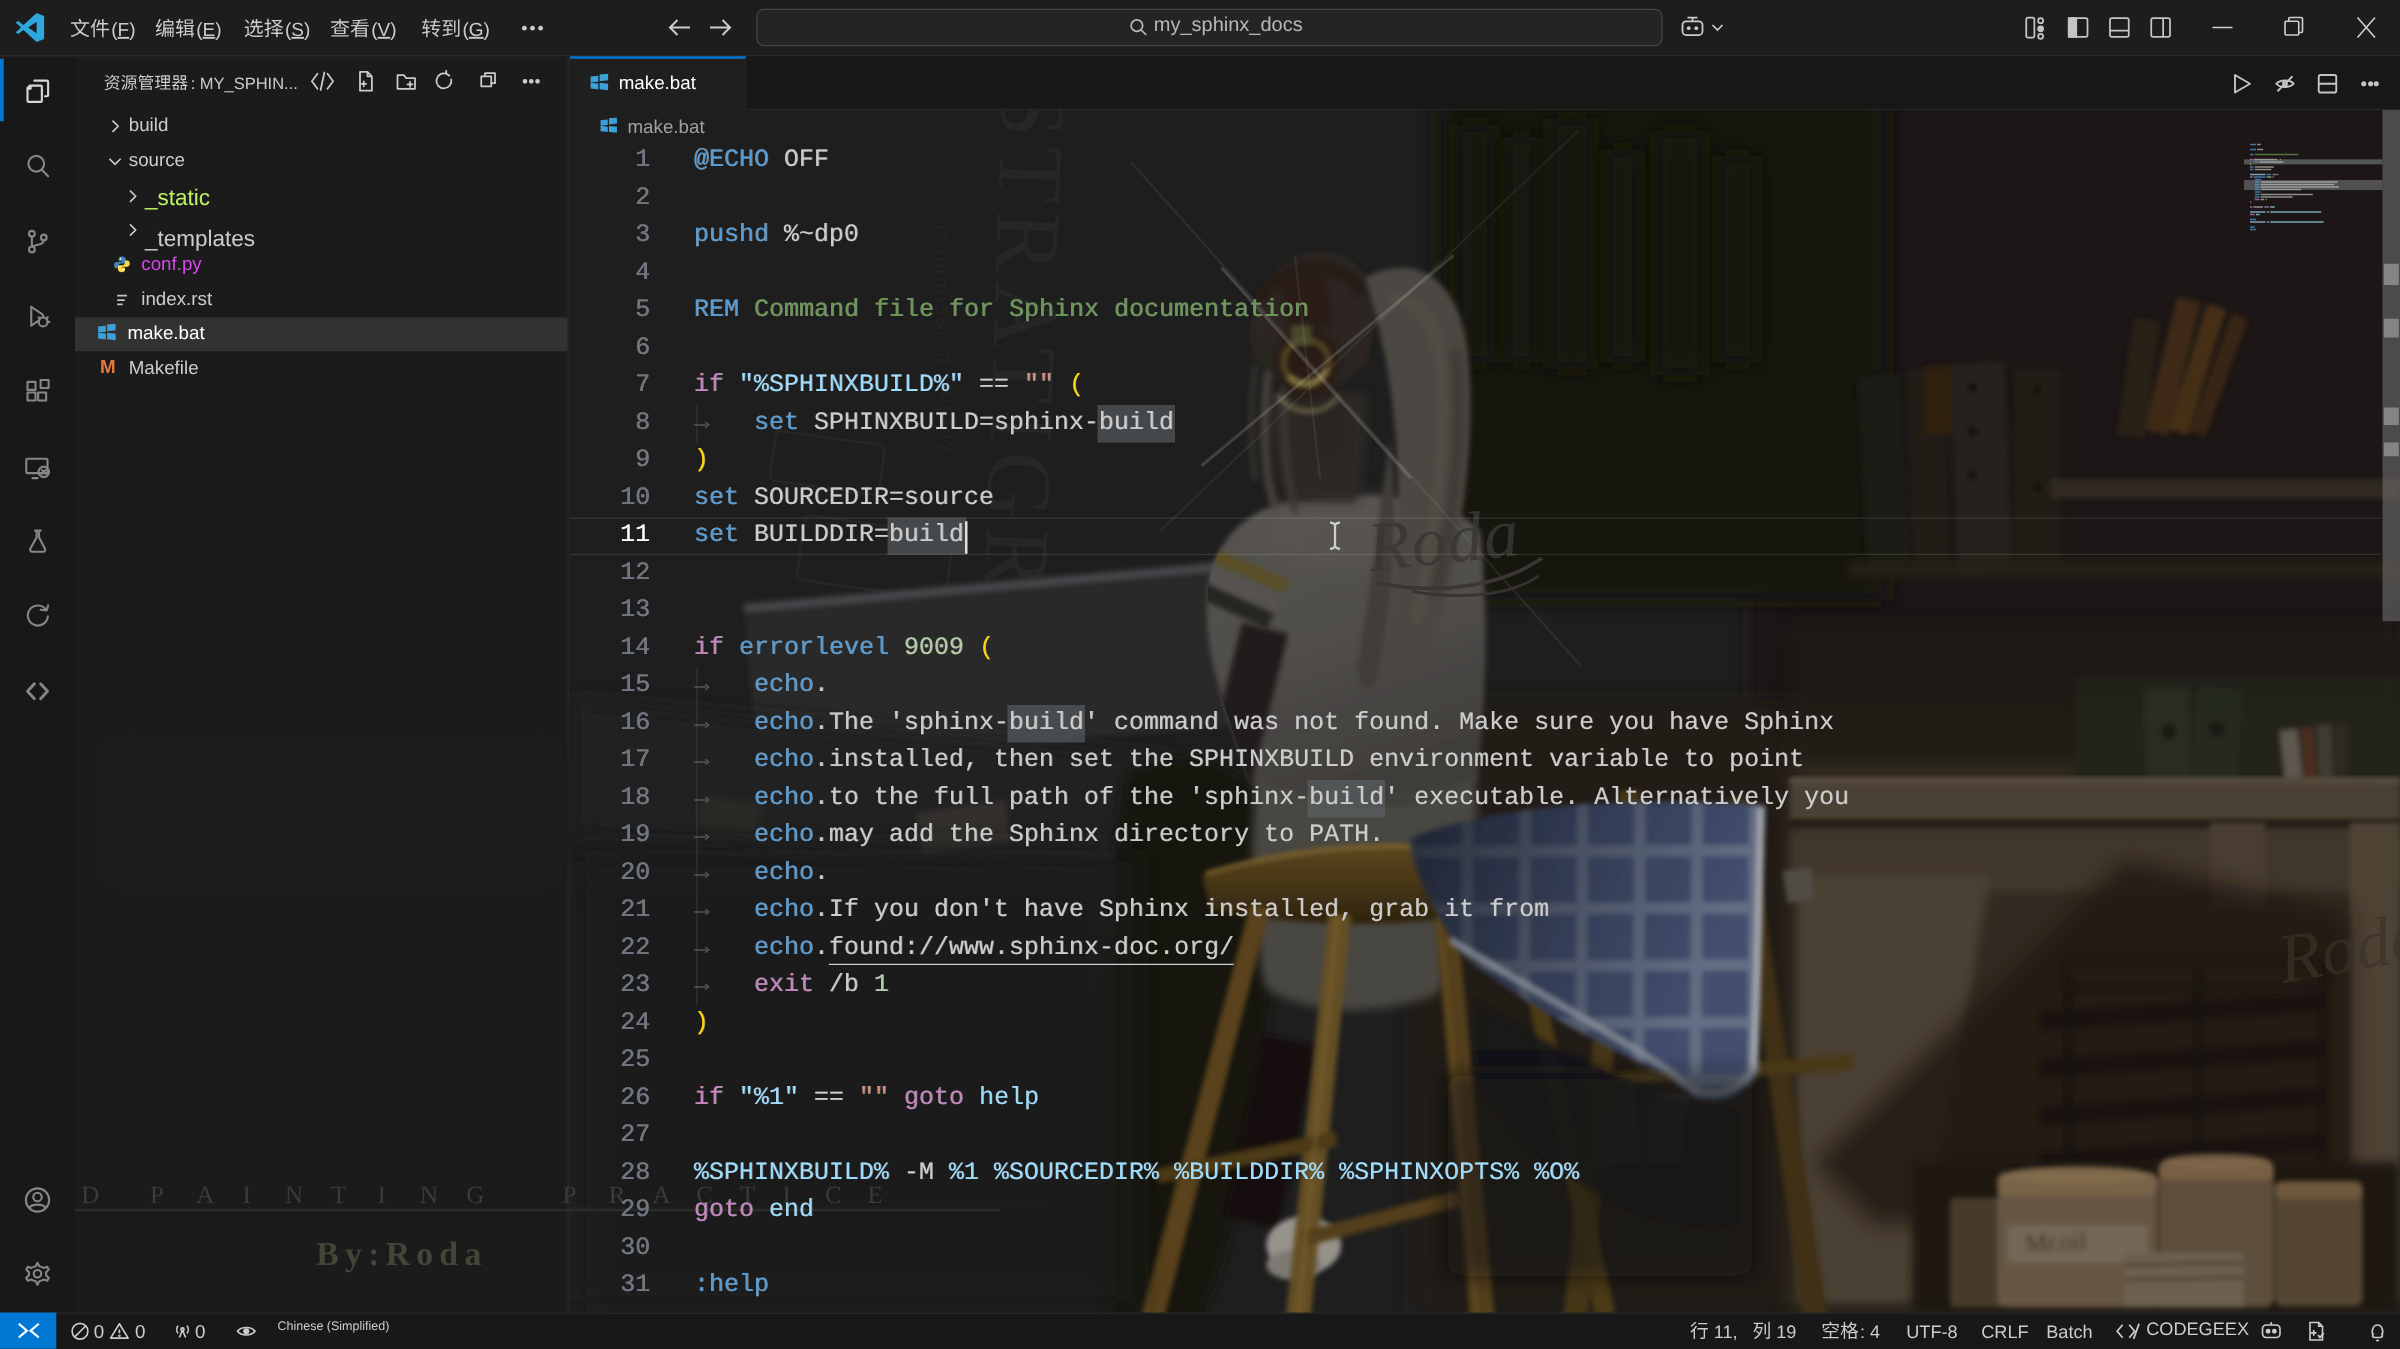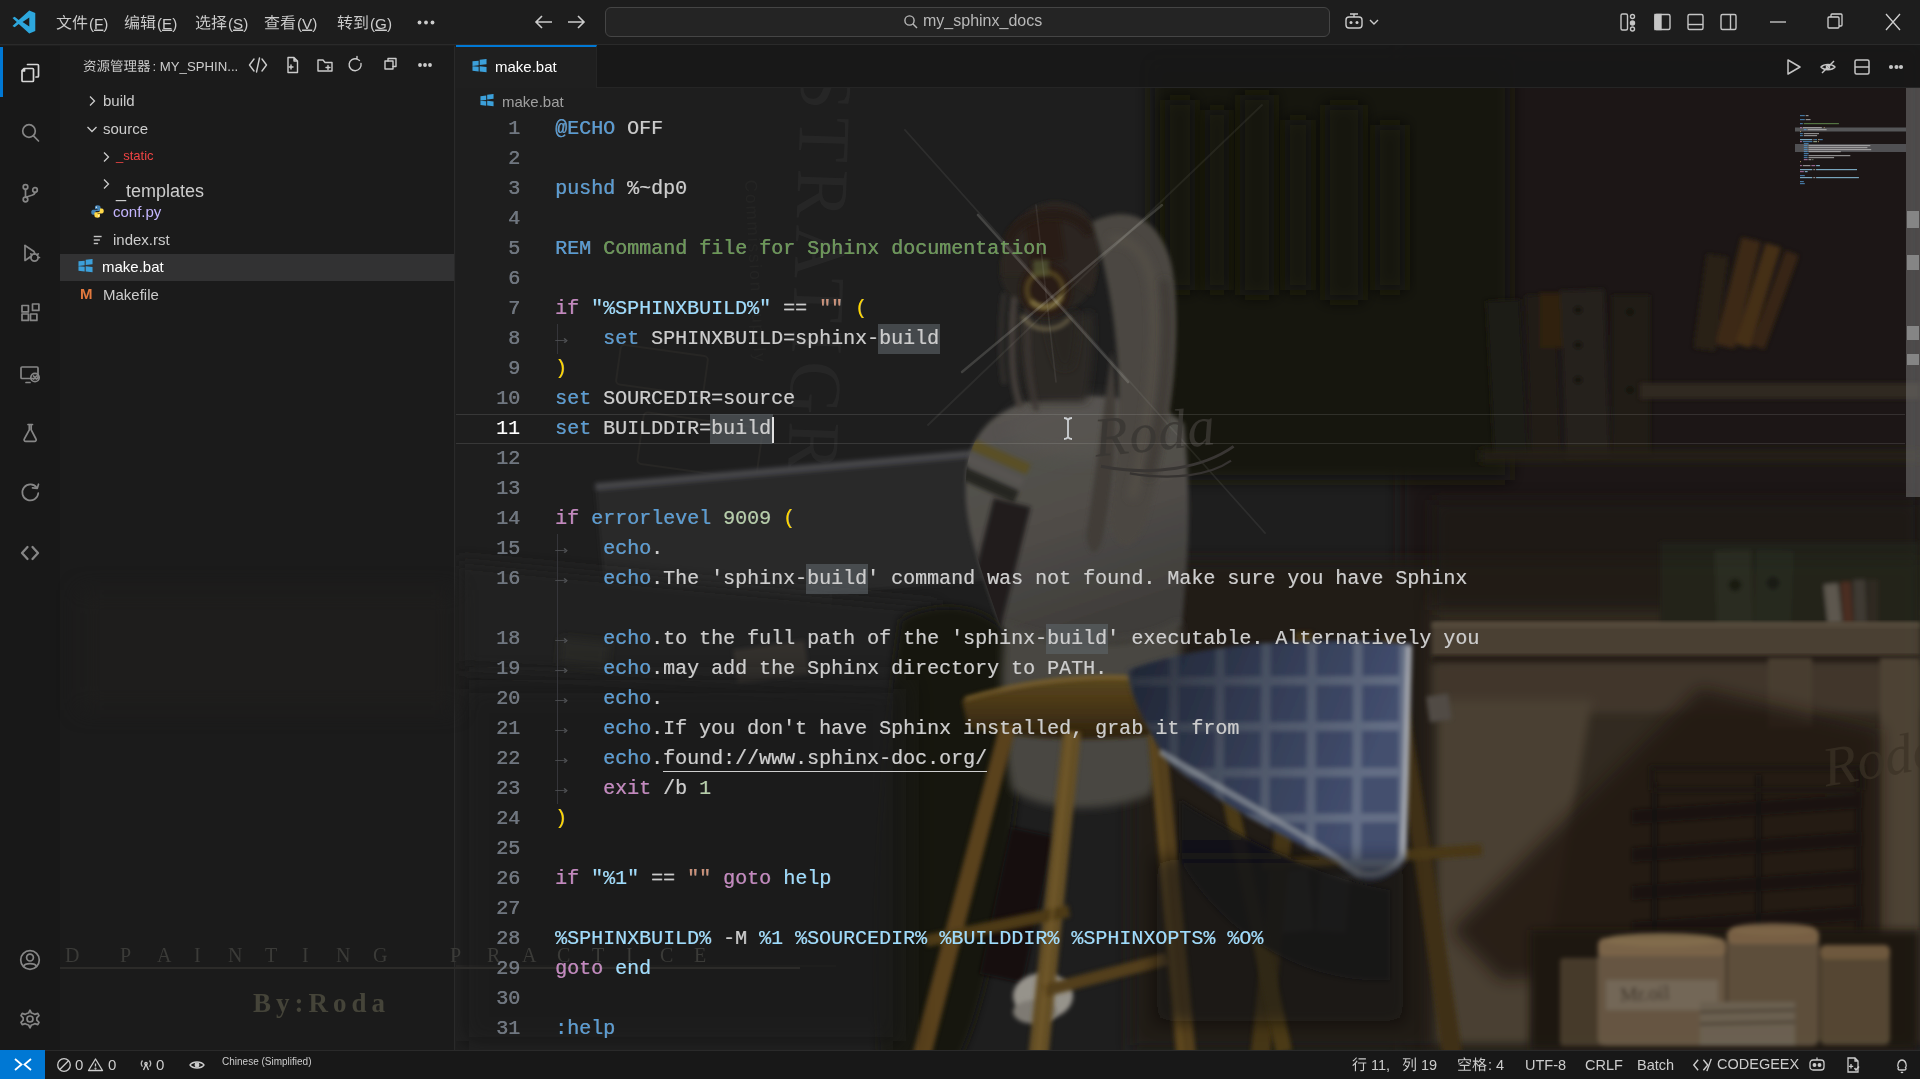--- a/index.html
+++ b/index.html
@@ -447,29 +447,29 @@
       </g>
     </svg>
     <div class="abs" style="left:103px;top:92px;font-size:15px;color:#cccccc">build</div>
     <svg class="abs" style="left:84px;top:93px" width="16" height="16" viewBox="0 0 16 16">
       <path d="M6 3.5 L10.5 8 L6 12.5" stroke="#cccccc" stroke-width="1.3" fill="none"></path>
     </svg>
     <div class="abs" style="left:103px;top:120px;font-size:15px;color:#cccccc">source</div>
     <svg class="abs" style="left:84px;top:121px" width="16" height="16" viewBox="0 0 16 16">
       <path d="M3.5 6 L8 10.5 L12.5 6" stroke="#cccccc" stroke-width="1.3" fill="none"></path>
     </svg>
-    <div class="abs" style="left:116px;top:148px;font-size:13px;color:#ef4444">_static</div>
+    <div class="abs" style="left:116px;top:148px;font-size:18px;color:#bef264">_static</div>
     <svg class="abs" style="left:98px;top:149px" width="16" height="16" viewBox="0 0 16 16">
       <path d="M6 3.5 L10.5 8 L6 12.5" stroke="#cccccc" stroke-width="1.3" fill="none"></path>
     </svg>
     <div class="abs" style="left:116px;top:181px;font-size:18px;color:#cccccc">_templates</div>
     <svg class="abs" style="left:98px;top:176px" width="16" height="16" viewBox="0 0 16 16">
       <path d="M6 3.5 L10.5 8 L6 12.5" stroke="#cccccc" stroke-width="1.3" fill="none"></path>
     </svg>
-    <div class="abs" style="left:113px;top:203px;font-size:15px;color:#c4b5fd">conf.py</div>
+    <div class="abs" style="left:113px;top:203px;font-size:15px;color:#d946ef">conf.py</div>
     <svg class="abs" style="left:90px;top:204px" width="15" height="15" viewBox="0 0 24 24">
       <path d="M12 2 C8 2 8 4 8 6 V8 H12 V9 H5 C3 9 2 10.5 2 13 C2 15.5 3 17 5 17 H8 V14 C8 12 9.5 11 11 11 H15 C16.5 11 17 10 17 8.5 V6 C17 3 15 2 12 2 Z" fill="#4584b6"></path>
       <path d="M12 22 C16 22 16 20 16 18 V16 H12 V15 H19 C21 15 22 13.5 22 11 C22 8.5 21 7 19 7 H16 V10 C16 12 14.5 13 13 13 H9 C7.5 13 7 14 7 15.5 V18 C7 21 9 22 12 22 Z" fill="#ffd94a"></path>
       <circle cx="10.2" cy="5" r="1.1" fill="#fff"></circle>
       <circle cx="13.8" cy="19" r="1.1" fill="#fff"></circle>
     </svg>
     <div class="abs" style="left:113px;top:231px;font-size:15px;color:#cccccc">index.rst</div>
     <svg class="abs" style="left:92px;top:233px" width="14" height="14" viewBox="0 0 16 16">
       <g stroke="#c5c5c5" stroke-width="1.6">
         <line x1="2" y1="4" x2="11" y2="4"></line>
@@ -537,20 +537,21 @@
     <div class="cl" style="top:294px"><span class="ln" style="">7</span><span class="ct"><span class="ctl">if</span> <span class="var">"%SPHINXBUILD%"</span> == <span class="str">""</span> <span class="par">(</span></span></div>
     <div class="cl" style="top:324px"><span class="ln" style="">8</span><span class="ct"><span class="ws">→</span>   <span class="kw">set</span> SPHINXBUILD=sphinx-build</span></div>
     <div class="cl" style="top:354px"><span class="ln" style="">9</span><span class="ct"><span class="par">)</span></span></div>
     <div class="cl" style="top:384px"><span class="ln" style="">10</span><span class="ct"><span class="kw">set</span> SOURCEDIR=source</span></div>
     <div class="cl" style="top:414px"><span class="ln" style="color:#ffffff">11</span><span class="ct"><span class="kw">set</span> BUILDDIR=build</span></div>
     <div class="cl" style="top:444px"><span class="ln" style="">12</span><span class="ct"></span></div>
     <div class="cl" style="top:474px"><span class="ln" style="">13</span></div>
     <div class="cl" style="top:504px"><span class="ln" style="">14</span><span class="ct"><span class="ctl">if</span> <span class="kw">errorlevel</span> <span class="num">9009</span> <span class="par">(</span></span></div>
     <div class="cl" style="top:534px"><span class="ln" style="">15</span><span class="ct"><span class="ws">→</span>   <span class="kw">echo</span>.</span></div>
     <div class="cl" style="top:564px"><span class="ln" style="">16</span><span class="ct"><span class="ws">→</span>   <span class="kw">echo</span>.The 'sphinx-build' command was not found. Make sure you have Sphinx</span></div>
+    <div class="cl" style="top:594px"><span class="ln" style="">17</span><span class="ct"><span class="ws">→</span>   <span class="kw">echo</span>.installed, then set the SPHINXBUILD environment variable to point</span></div>
     <div class="cl" style="top:624px"><span class="ln" style="">18</span><span class="ct"><span class="ws">→</span>   <span class="kw">echo</span>.to the full path of the 'sphinx-build' executable. Alternatively you</span></div>
     <div class="cl" style="top:654px"><span class="ln" style="">19</span><span class="ct"><span class="ws">→</span>   <span class="kw">echo</span>.may add the Sphinx directory to PATH.</span></div>
     <div class="cl" style="top:684px"><span class="ln" style="">20</span><span class="ct"><span class="ws">→</span>   <span class="kw">echo</span>.</span></div>
     <div class="cl" style="top:714px"><span class="ln" style="">21</span><span class="ct"><span class="ws">→</span>   <span class="kw">echo</span>.If you don't have Sphinx installed, grab it from</span></div>
     <div class="cl" style="top:744px"><span class="ln" style="">22</span><span class="ct"><span class="ws">→</span>   <span class="kw">echo</span>.<span style="border-bottom:1.5px solid #cfcfcf;padding-bottom:1px">found://www.sphinx-doc.org/</span></span></div>
     <div class="cl" style="top:774px"><span class="ln" style="">23</span><span class="ct"><span class="ws">→</span>   <span class="ctl">exit</span> /b <span class="num">1</span></span></div>
     <div class="cl" style="top:804px"><span class="ln" style="">24</span><span class="ct"><span class="par">)</span></span></div>
     <div class="cl" style="top:834px"><span class="ln" style="">25</span><span class="ct"></span></div>
     <div class="cl" style="top:864px"><span class="ln" style="">26</span><span class="ct"><span class="ctl">if</span> <span class="var">"%1"</span> == <span class="str">""</span> <span class="ctl">goto</span> <span class="var">help</span></span></div>
     <div class="cl" style="top:894px"><span class="ln" style="">27</span><span class="ct"></span></div>

